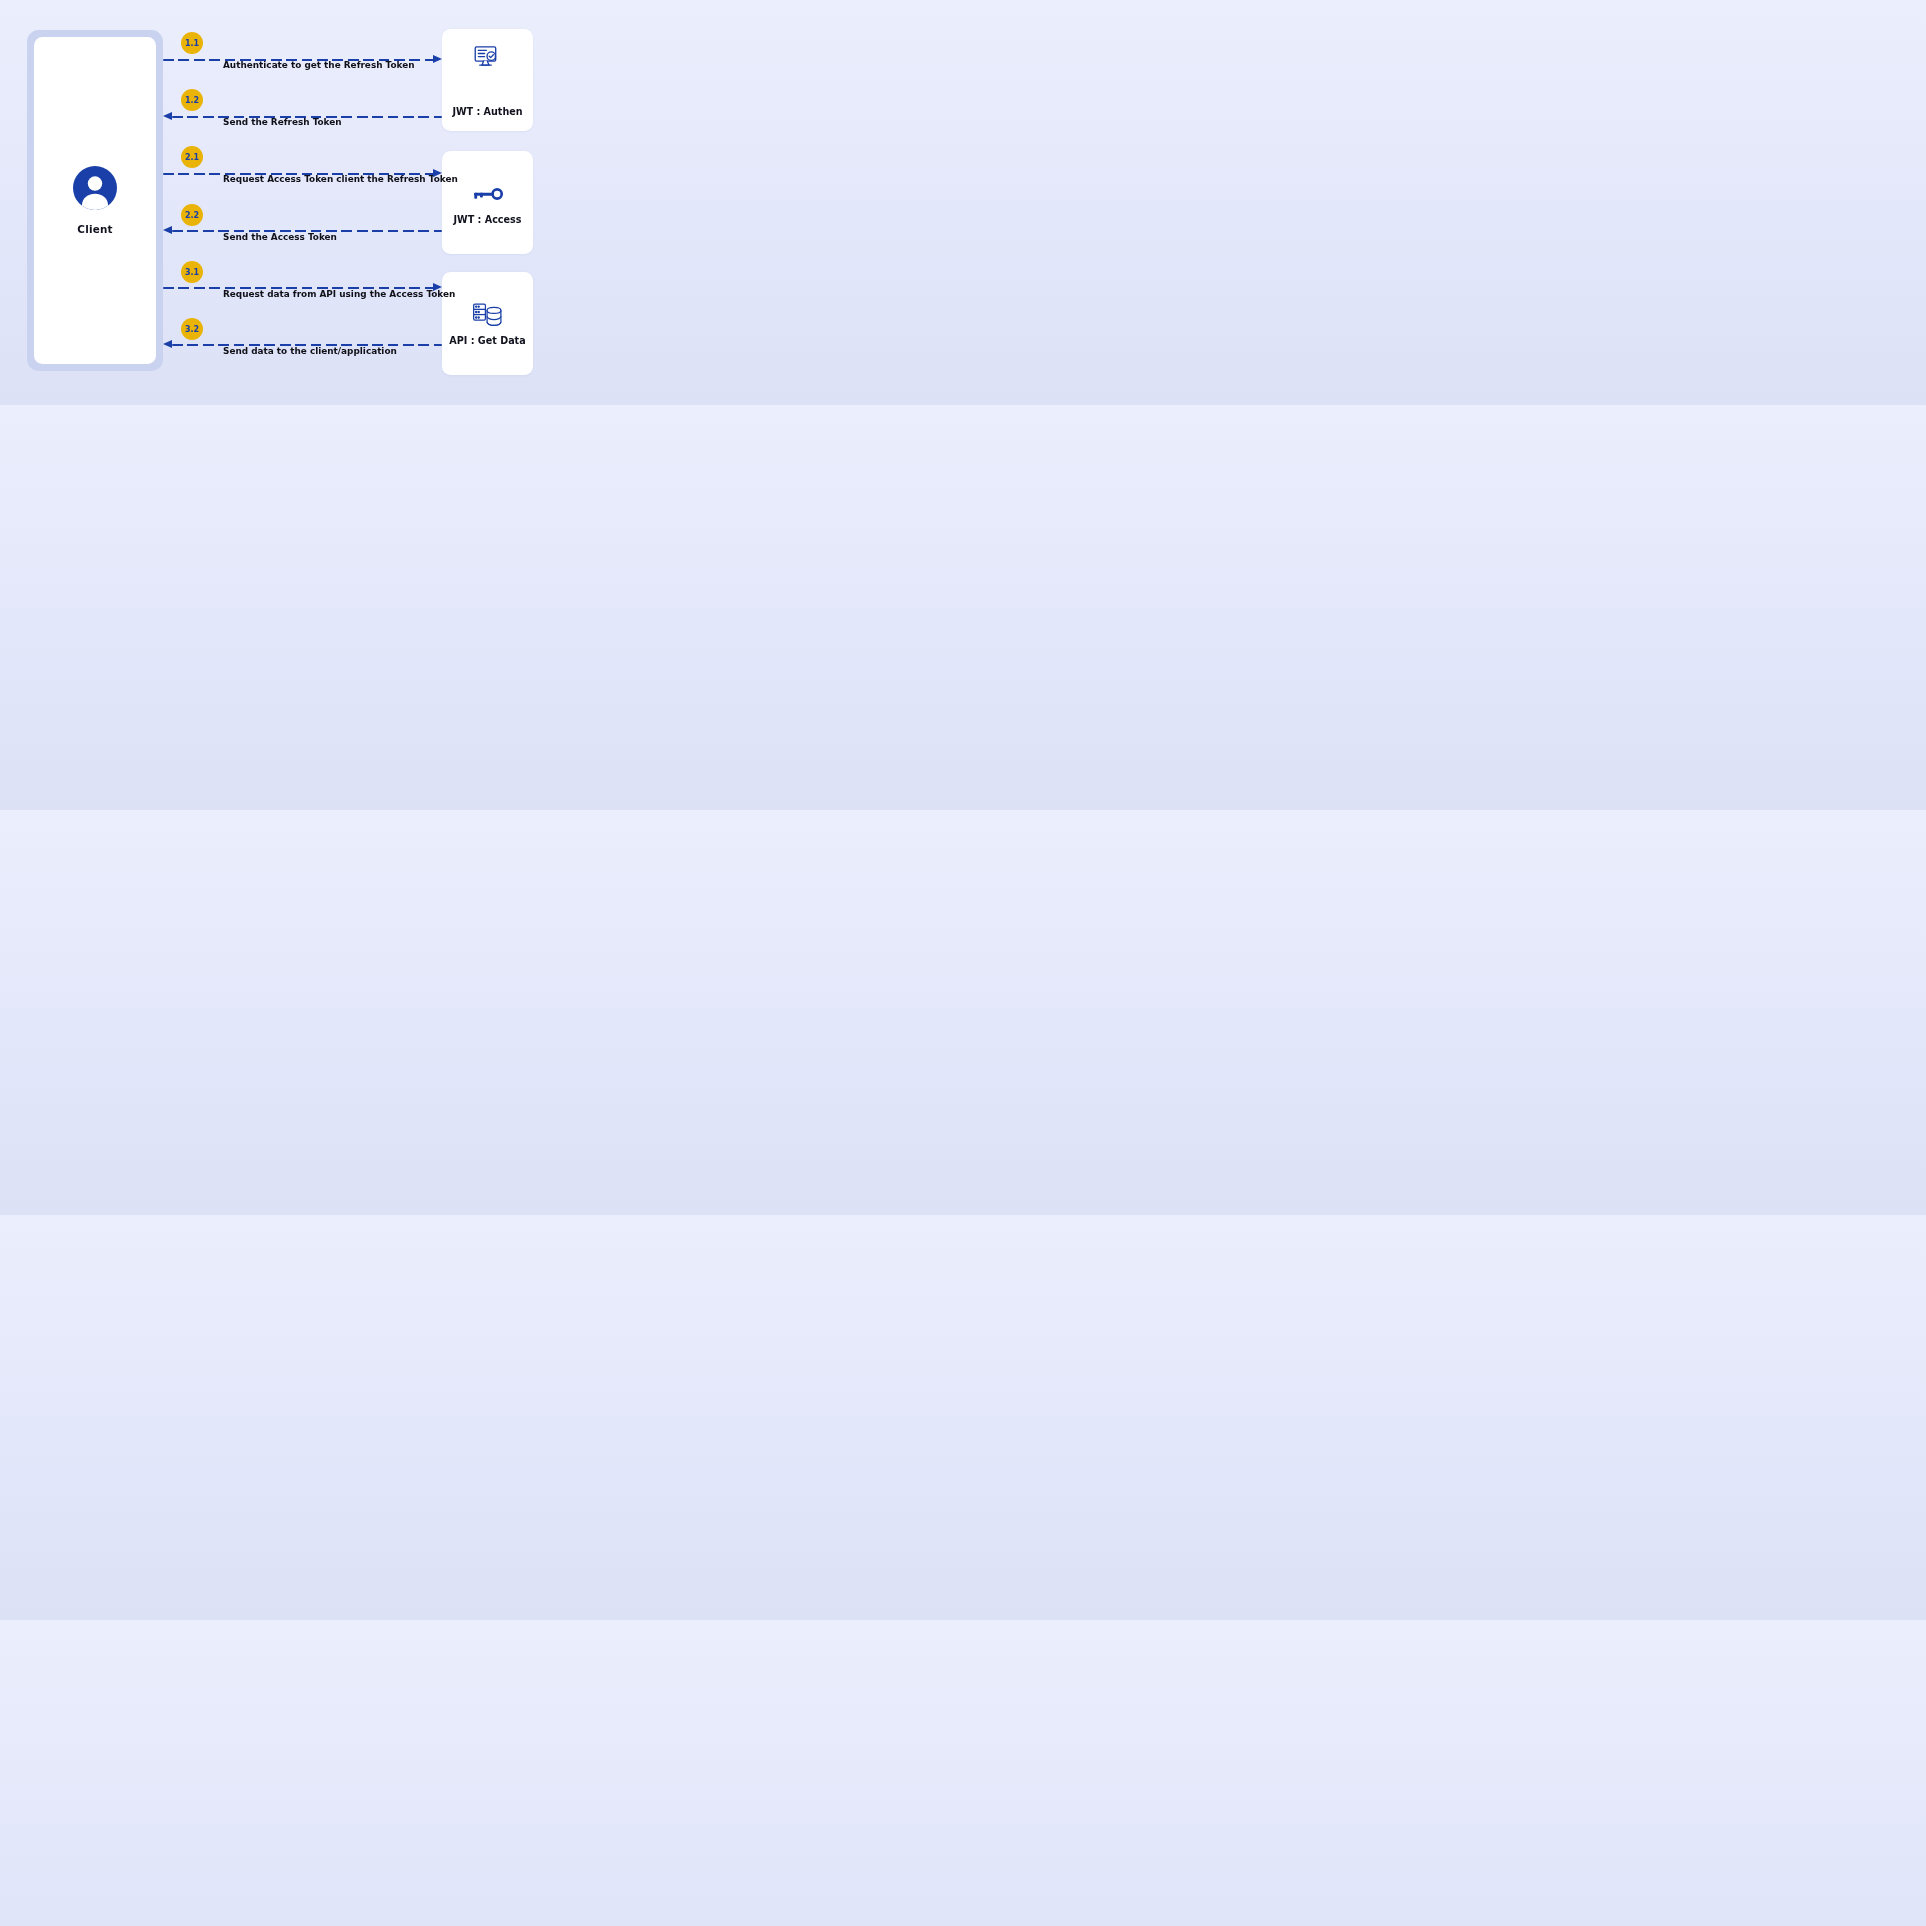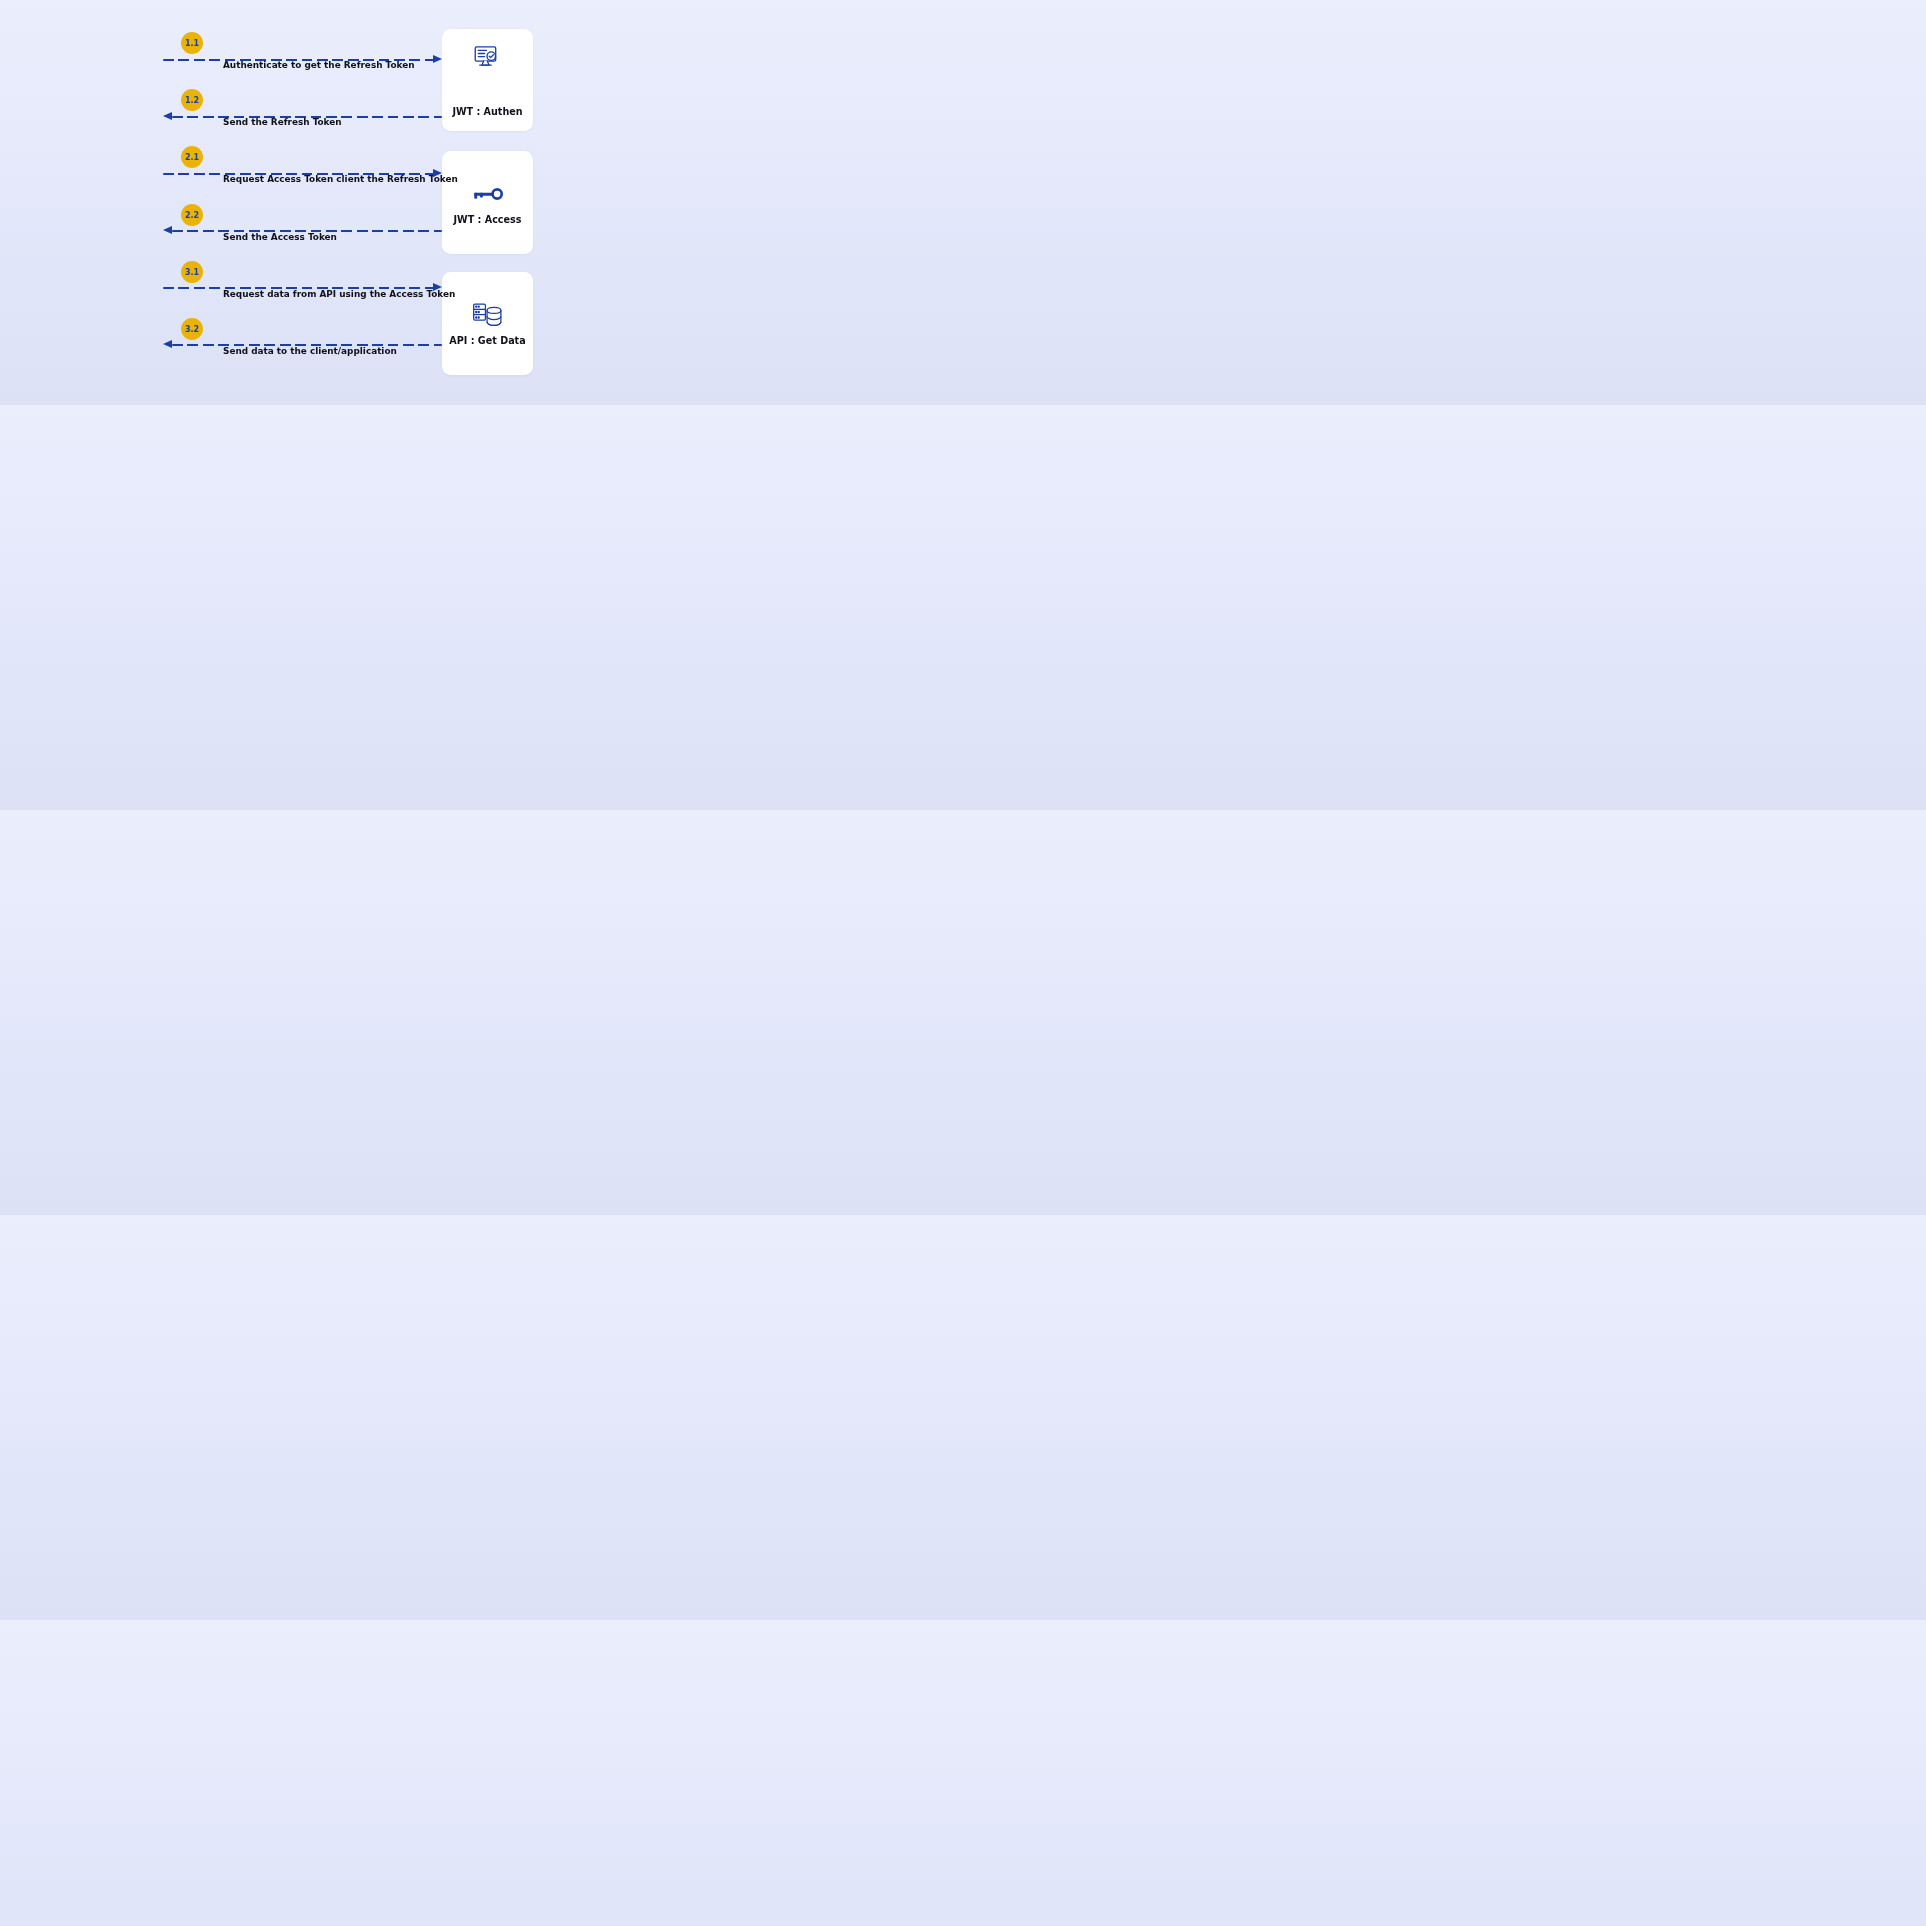--- a/index.html
+++ b/index.html
@@ -65,20 +65,37 @@
   .arrow.left .arrow-head{
     left:0;border-top:4.6px solid transparent;border-bottom:4.6px solid transparent;
     border-right:9.2px solid #1a3fa8;
   }
 </style>
 </head>
 <body>
 
 <div class="diagram">
 
+  <div class="client-outer">
+    <div class="client-inner">
+      <svg class="avatar" viewBox="0 0 64 64" aria-hidden="true">
+        <defs>
+            <clipPath id="pc">
+              <circle cx="32" cy="32" r="32"></circle>
+            </clipPath>
+          </defs>
+        <circle cx="32" cy="32" r="32" fill="#1a3fa8"></circle>
+        <g clip-path="url(#pc)" fill="#ffffff">
+          <circle cx="32" cy="25.5" r="10.5"></circle>
+          <path d="M32 40.5c-11.5 0-19 7.8-19 16.5v12h38v-12c0-8.7-7.5-16.5-19-16.5z"></path>
+        </g>
+      </svg>
+      <div class="client-label">Client</div>
+    </div>
+  </div>
 
   <div class="service-card c1">
     <div class="service-icon">
       <svg viewBox="0 0 64 60" width="28.5" height="27" fill="none" stroke="#1a3fa8" stroke-width="3" stroke-linecap="round" stroke-linejoin="round">
         <rect x="5" y="6" width="46" height="32" rx="3"></rect>
         <line x1="12" y1="14" x2="30" y2="14"></line>
         <line x1="12" y1="21" x2="26" y2="21"></line>
         <line x1="12" y1="28" x2="26" y2="28"></line>
         <circle cx="41" cy="27" r="9.5" fill="#ffffff"></circle>
         <path d="M36.5 27l3.2 3.2 6-6.4"></path>

